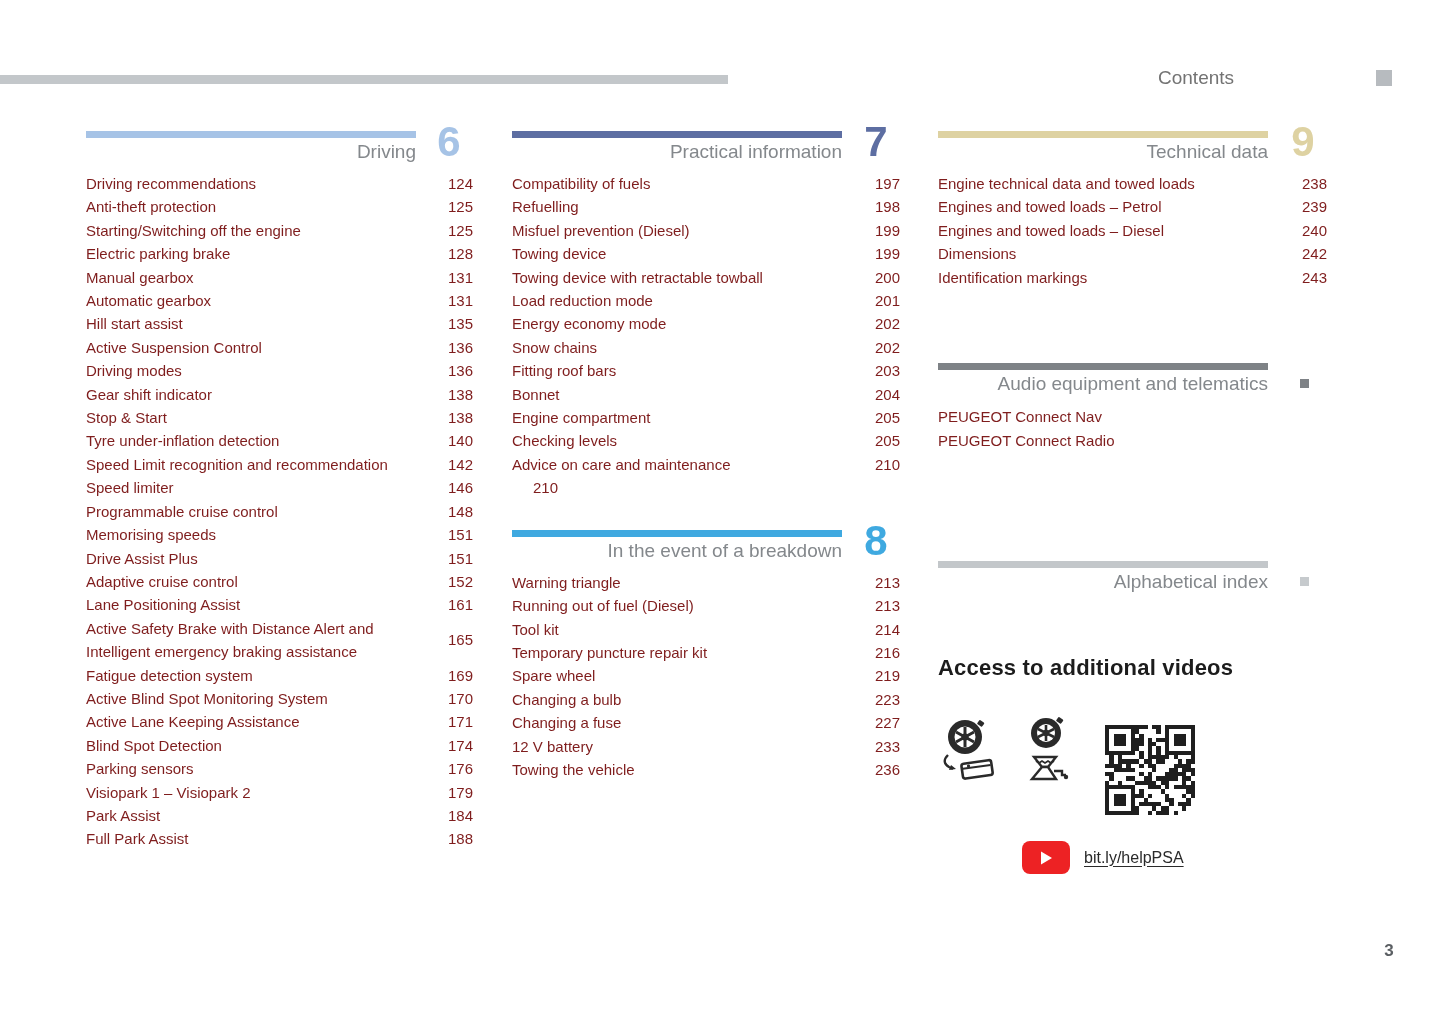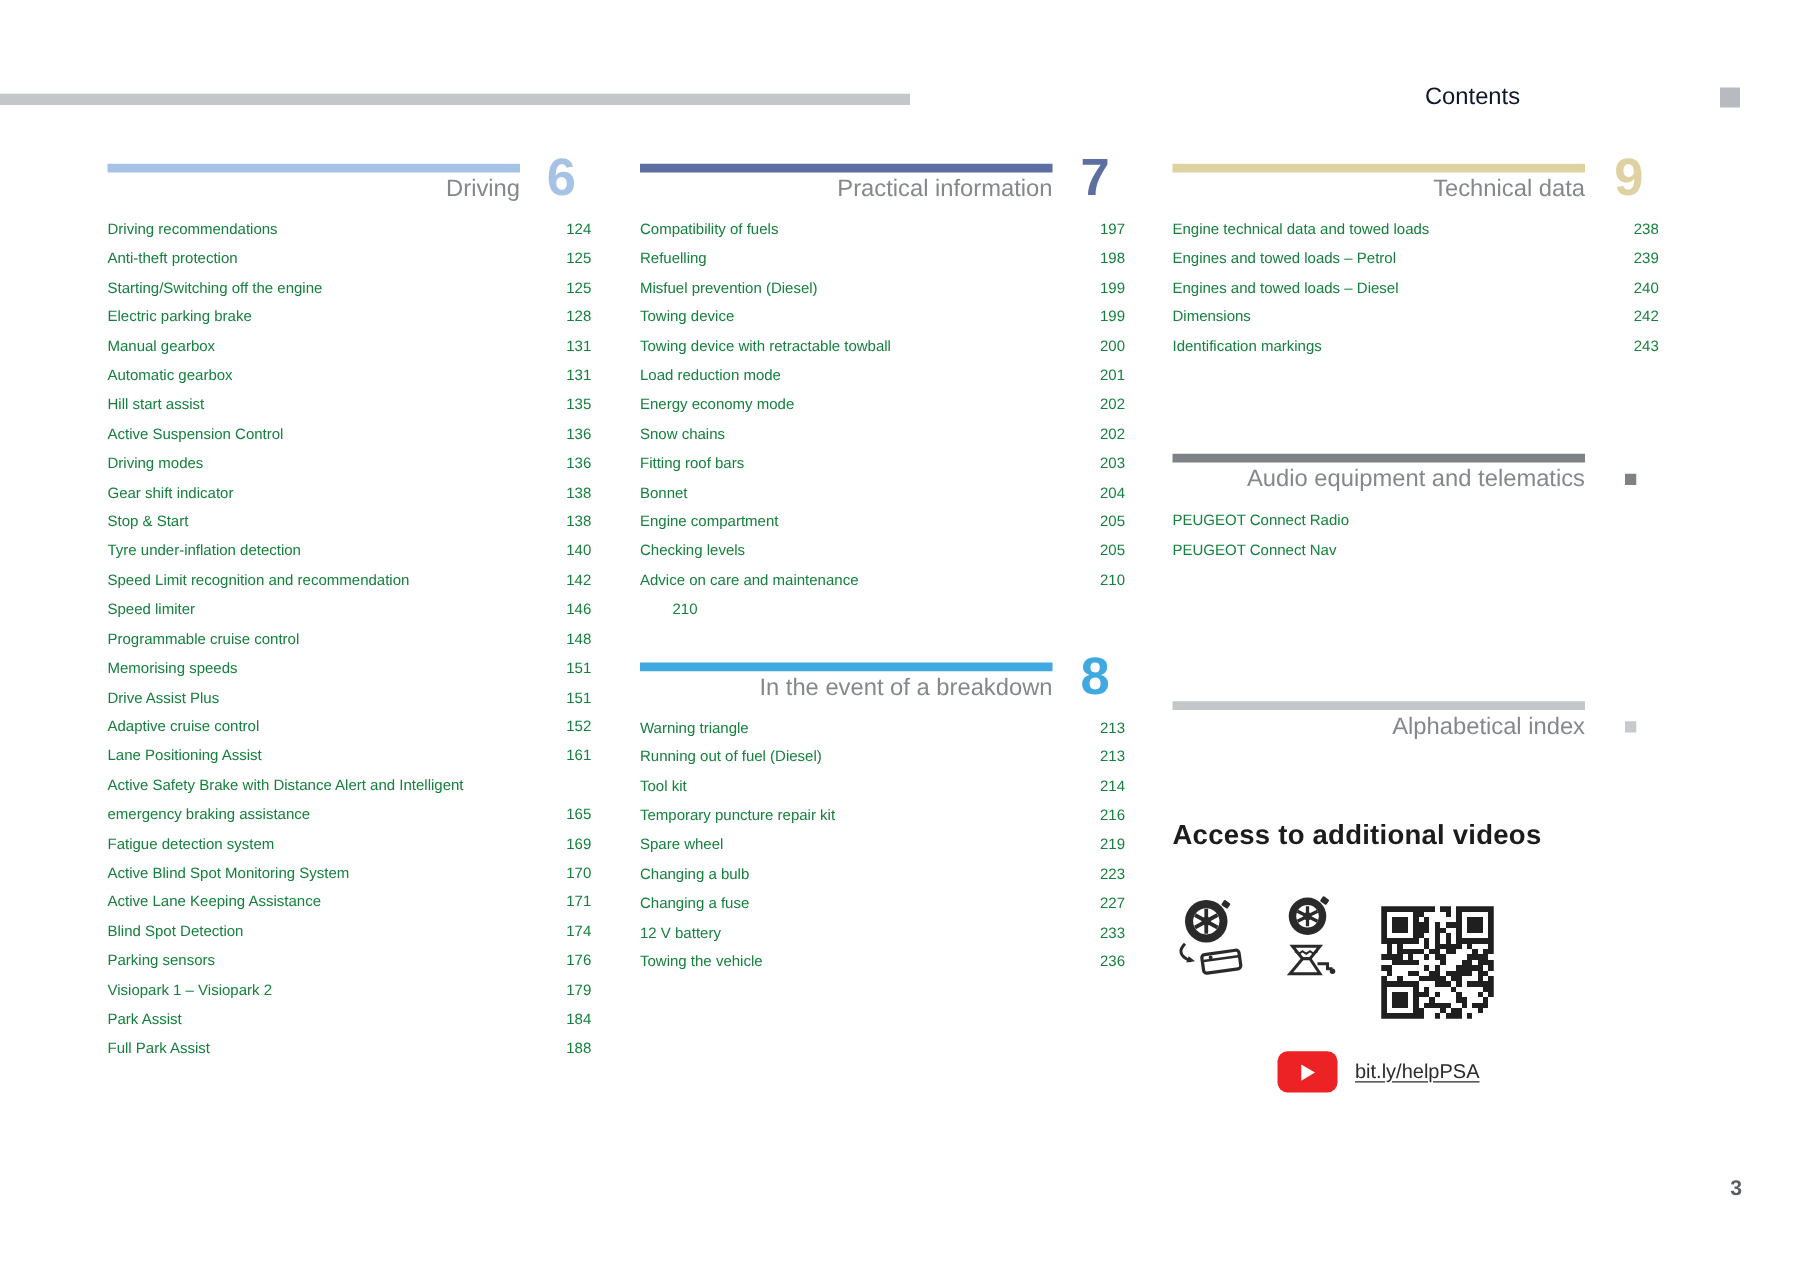--- a/index.html
+++ b/index.html
@@ -1,37 +1,37 @@
 <!DOCTYPE html>
 <html><head>
 <meta charset="utf-8">
 <style>
   html,body{margin:0;padding:0;background:#fff;}
   .page{position:relative;width:1445px;height:1019px;background:#ffffff;
         font-family:"Liberation Sans","DejaVu Sans",sans-serif;overflow:hidden;}
 
   .top-bar{position:absolute;left:0;top:75px;width:728px;height:9px;}
-  .contents-label{position:absolute;left:1088px;top:67px;width:180px;text-align:center;
-                  font-size:19px;color:#0f172a;}
+  .contents-label{position:absolute;left:1158px;top:67px;width:180px;text-align:left;
+                  font-size:19px;color:#737373;}
   .contents-square{position:absolute;left:1376px;top:70px;width:16px;height:16px;}
 
   .col{position:absolute;top:128px;}
   .col1{left:86px;width:387px;}
   .col2{left:512px;width:388px;}
   .col3{left:938px;width:389px;}
 
   .sec-head{position:relative;height:44px;}
   .sec-bar{position:absolute;left:0;top:3px;width:330px;height:7px;}
   .sec-label{position:absolute;left:0;top:13px;width:330px;text-align:right;
              font-size:19px;color:#84888c;white-space:nowrap;}
   .sec-num{position:absolute;right:-4px;top:-9px;width:56px;text-align:center;
            font-size:42px;font-weight:bold;line-height:46px;}
   .sec-marker{position:absolute;right:18px;top:19px;width:9px;height:9px;}
 
-  .toc .row{display:flex;align-items:flex-end;font-size:12px;line-height:23.4px;color:#15803d;}
+  .toc .row{display:flex;align-items:center;font-size:15px;line-height:23.4px;color:#7f1d1d;}
   .toc .lbl{flex:1;}
   .toc .pg{width:46px;text-align:right;}
 
   .block-gap{margin-top:27px;}
   .audio-block{position:absolute;left:0;top:232px;width:389px;}
   .audio-block .row{margin-top:1px;}
   .index-block{position:absolute;left:0;top:430px;width:389px;}
 
   .videos{position:absolute;left:0;top:527px;width:389px;}
   .videos h2{margin:0;font-size:22px;font-weight:bold;color:#1c1c1c;letter-spacing:0.2px;}
@@ -376,25 +376,25 @@
 
     <div class="audio-block">
       <div class="sec-head">
         <div class="sec-bar" style="background-color: rgb(126, 130, 134);"></div>
         <div class="sec-label">Audio equipment and telematics</div>
         <div class="sec-marker" style="background-color: rgb(126, 130, 134);"></div>
       </div>
       <div class="toc">
 
           <div class="row">
+            <span class="lbl">PEUGEOT Connect Nav</span>
+          </div>
+
+          <div class="row">
             <span class="lbl">PEUGEOT Connect Radio</span>
-          </div>
-
-          <div class="row">
-            <span class="lbl">PEUGEOT Connect Nav</span>
           </div>
         </div>
     </div>
 
     <div class="index-block">
       <div class="sec-head">
         <div class="sec-bar" style="background-color: rgb(195, 199, 202);"></div>
         <div class="sec-label">Alphabetical index</div>
         <div class="sec-marker" style="background-color: rgb(198, 202, 205);"></div>
       </div>

